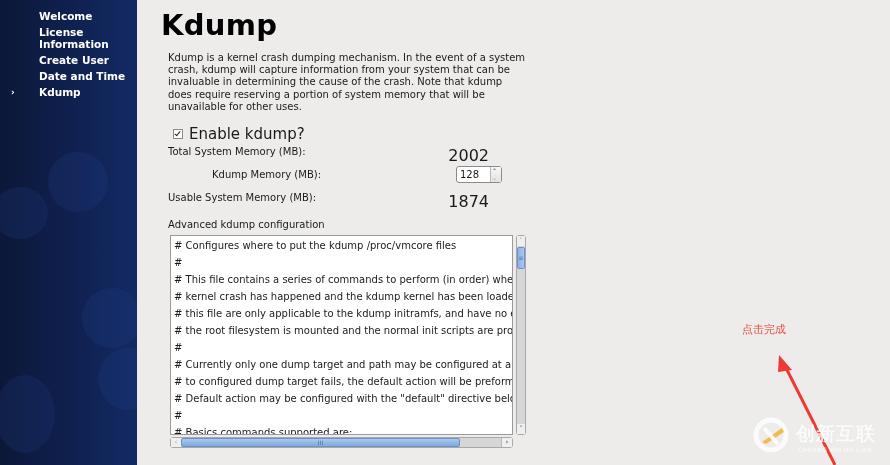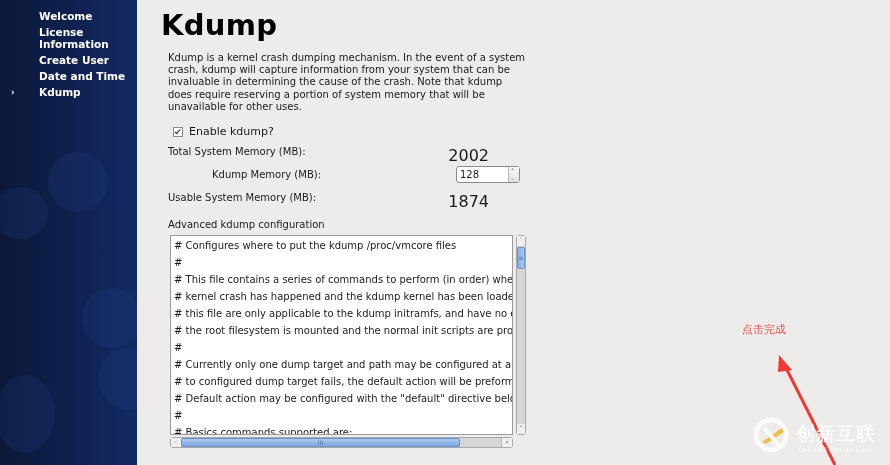--- a/index.html
+++ b/index.html
@@ -31,34 +31,34 @@
 
   
   .main { position:absolute; left:137px; top:0; width:753px; height:465px; }
   .title {
     position:absolute; left:24px; top:8px; font-size:29px; font-weight:bold; color:#000;
     letter-spacing:0.3px;
   }
   .desc {
     position:absolute; left:31px; top:52px; width:360px; font-size:10px; line-height:12.2px; color:#1a1a1a;
   }
-  .chk-row { position:absolute; left:36px; top:125px; font-size:11px; display:flex; align-items:center; }
+  .chk-row { position:absolute; left:36px; top:125px; font-size:15px; display:flex; align-items:center; }
   .chk {
     width:8px; height:8px; border:1px solid #8b8b8b; background:#fff; margin-right:6px;
     position:relative; display:inline-block;
   }
   .chk::after {
     content:""; position:absolute; left:2px; top:0px; width:2px; height:5px;
     border-right:1.5px solid #222; border-bottom:1.5px solid #222; transform:rotate(40deg);
   }
   .row-label { position:absolute; left:31px; font-size:10px; }
   .row-value { position:absolute; font-size:16px; text-align:right; width:60px; left:292px; }
 
   .spin {
-    position:absolute; left:319px; top:166px; width:64px; height:17px;
+    position:absolute; left:319px; top:166px; width:46px; height:17px;
     border:1px solid #8a8a8a; border-radius:3px; background:#fff; box-sizing:border-box;
   }
   .spin .val { position:absolute; left:3px; top:2px; font-size:10px; }
   .spin .btns {
     position:absolute; right:0; top:0; width:10px; height:15px; border-left:1px solid #b8b8b8;
     background:linear-gradient(#f7f7f7,#e2e2e2);
   }
   .spin .up, .spin .down { position:absolute; left:1px; font-size:6px; line-height:7px; color:#333; }
   .spin .up { top:0; }
   .spin .down { top:7px; color:#aaa; }

